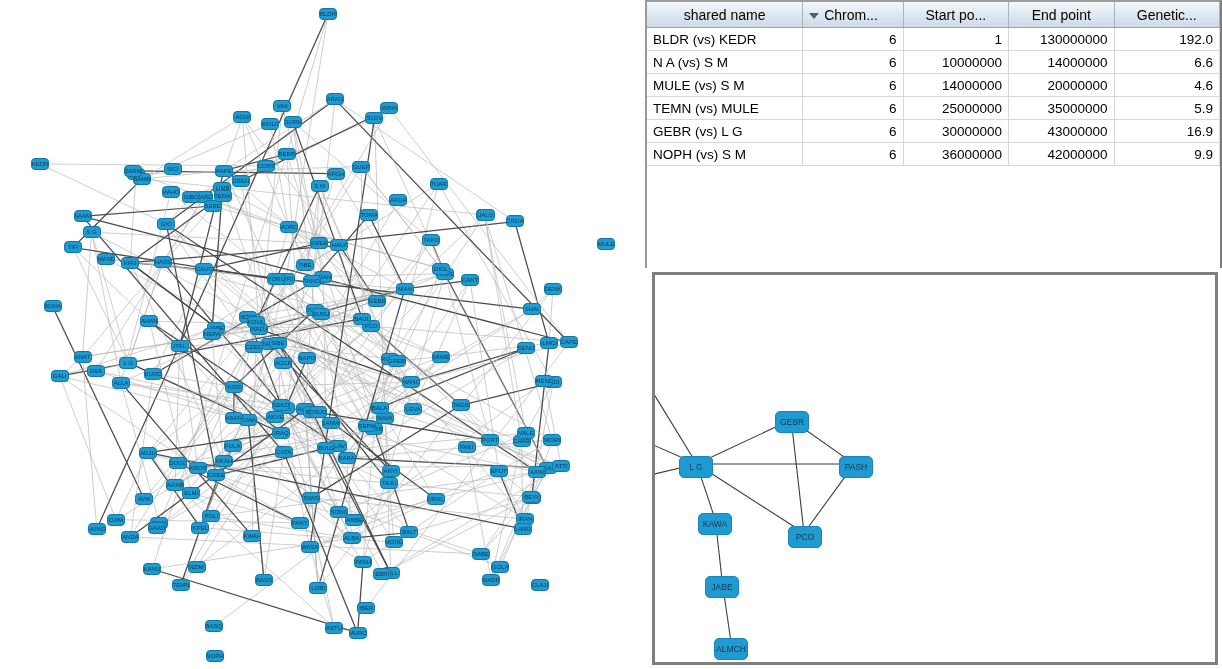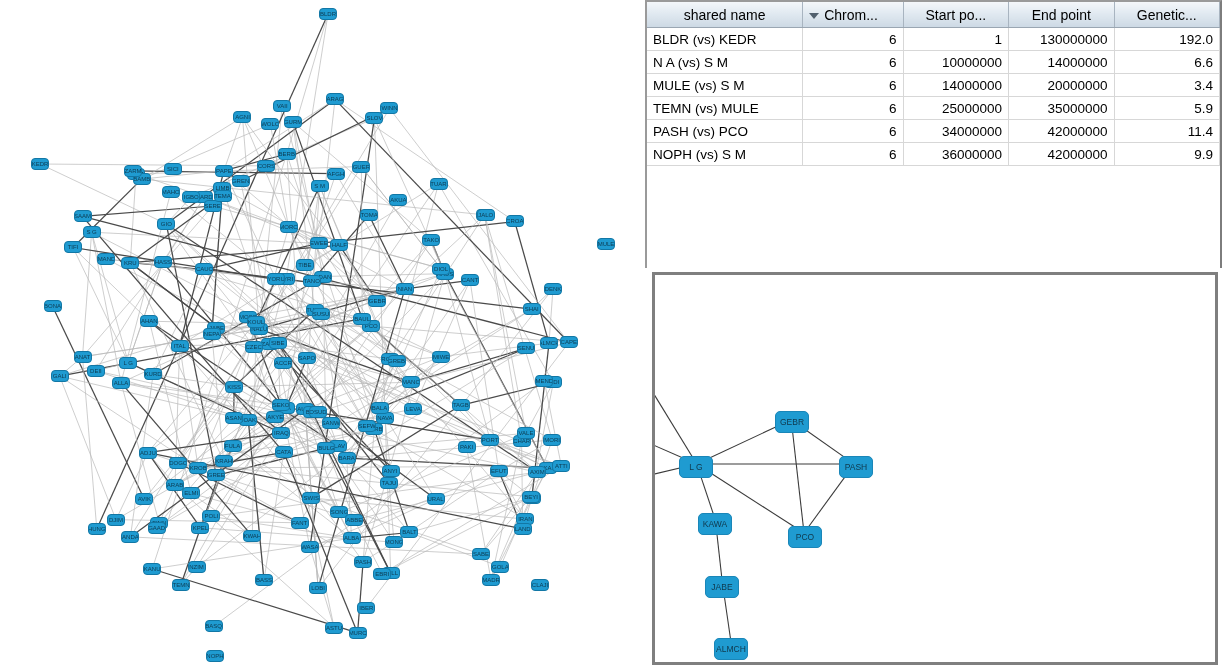--- a/index.html
+++ b/index.html
@@ -1069,35 +1069,35 @@
             <td class="num">6</td>
             <td class="num">10000000</td>
             <td class="num">14000000</td>
             <td class="num">6.6</td>
           </tr>
           <tr>
             <td class="txt">MULE (vs) S M</td>
             <td class="num">6</td>
             <td class="num">14000000</td>
             <td class="num">20000000</td>
-            <td class="num">3.4</td>
+            <td class="num">4.6</td>
           </tr>
           <tr>
             <td class="txt">TEMN (vs) MULE</td>
             <td class="num">6</td>
             <td class="num">25000000</td>
             <td class="num">35000000</td>
             <td class="num">5.9</td>
           </tr>
           <tr>
-            <td class="txt">PASH (vs) PCO</td>
+            <td class="txt">GEBR (vs) L G</td>
             <td class="num">6</td>
-            <td class="num">34000000</td>
-            <td class="num">42000000</td>
-            <td class="num">11.4</td>
+            <td class="num">30000000</td>
+            <td class="num">43000000</td>
+            <td class="num">16.9</td>
           </tr>
           <tr>
             <td class="txt">NOPH (vs) S M</td>
             <td class="num">6</td>
             <td class="num">36000000</td>
             <td class="num">42000000</td>
             <td class="num">9.9</td>
           </tr>
         </tbody>
     </table>

